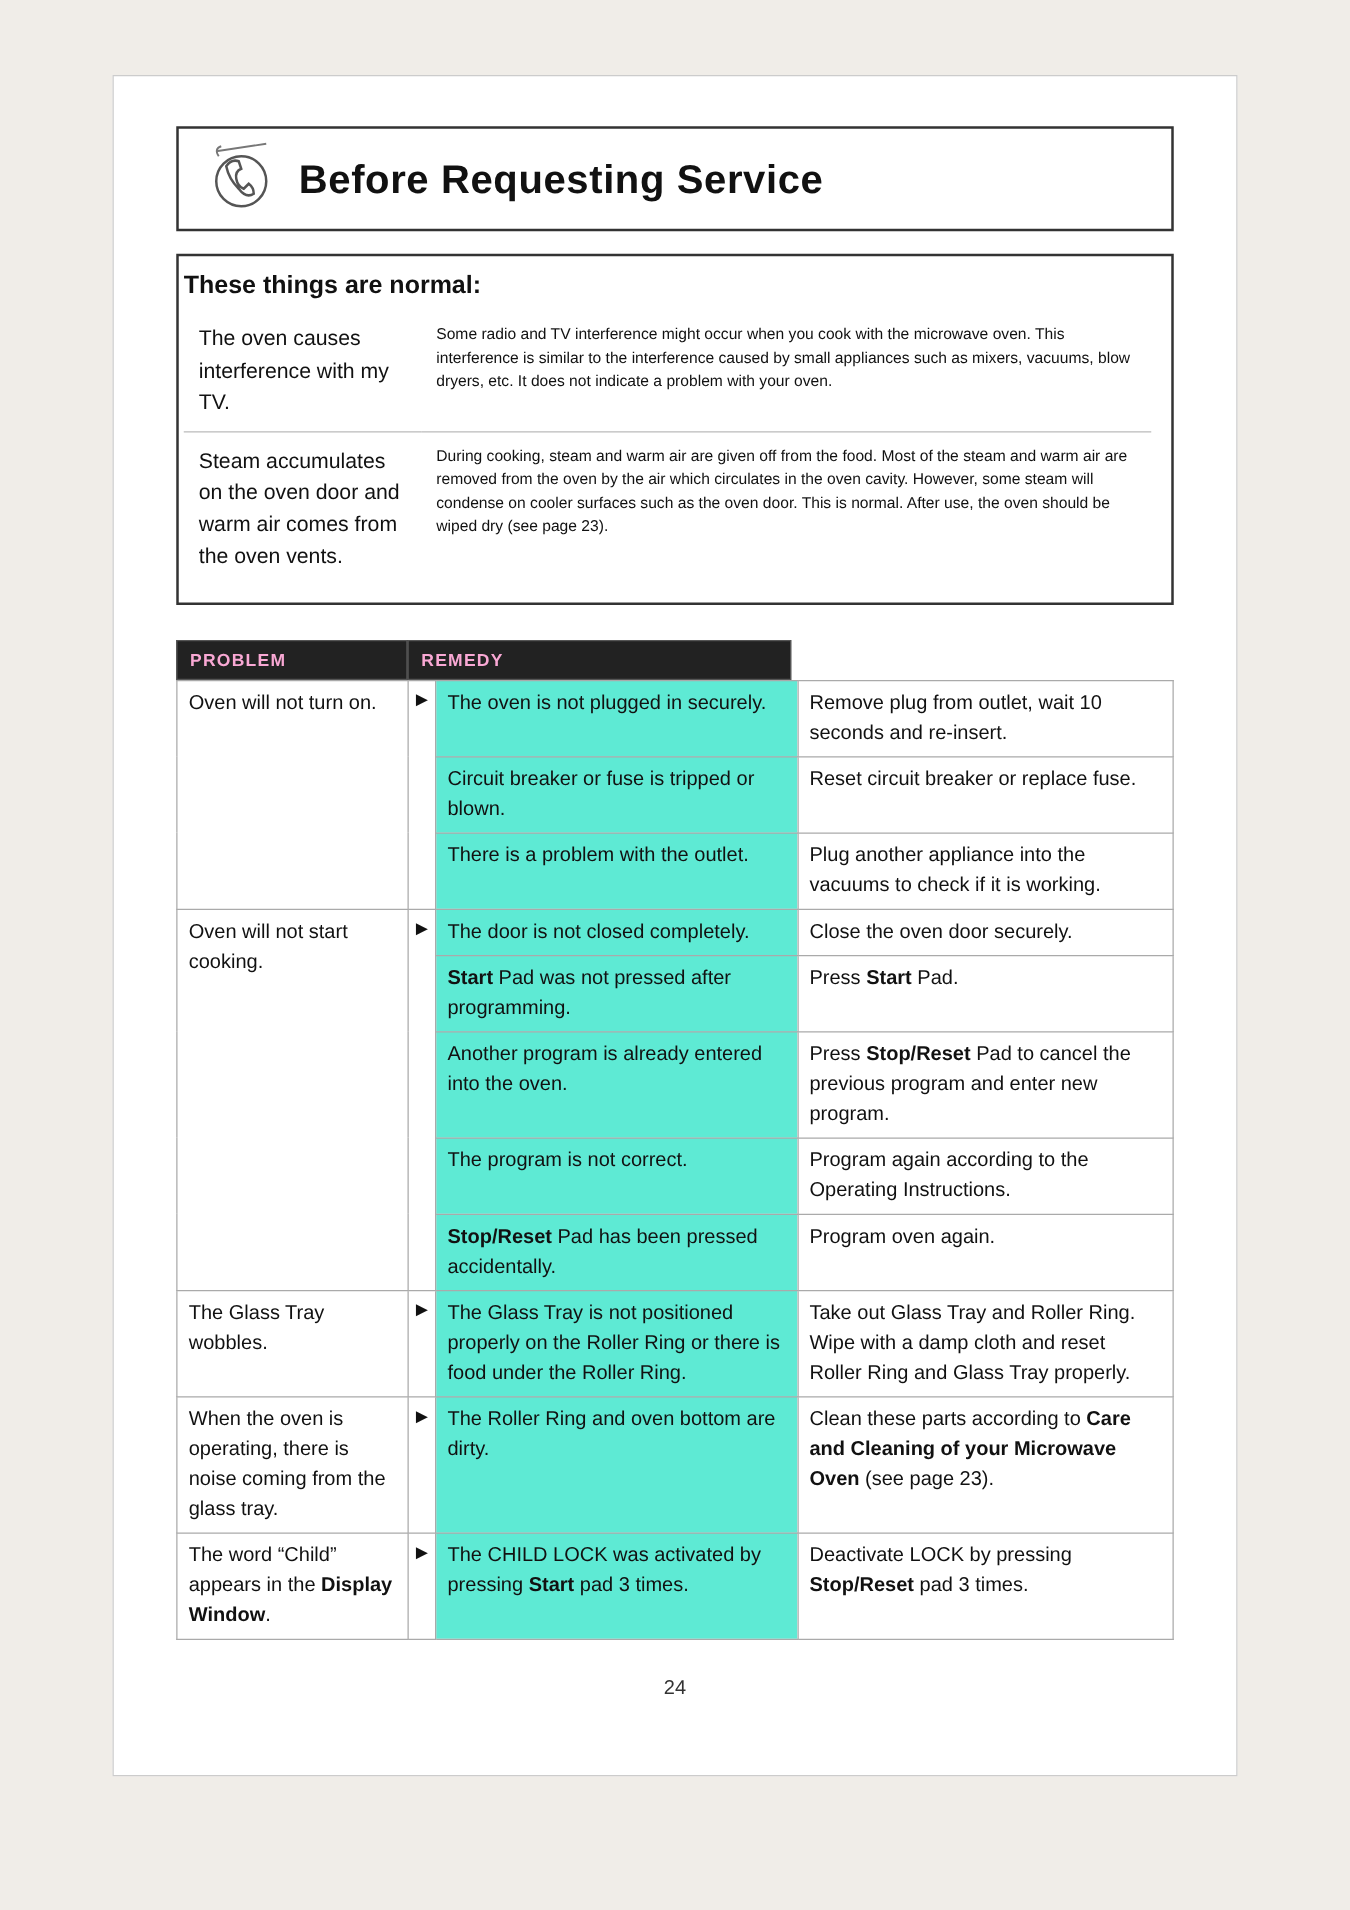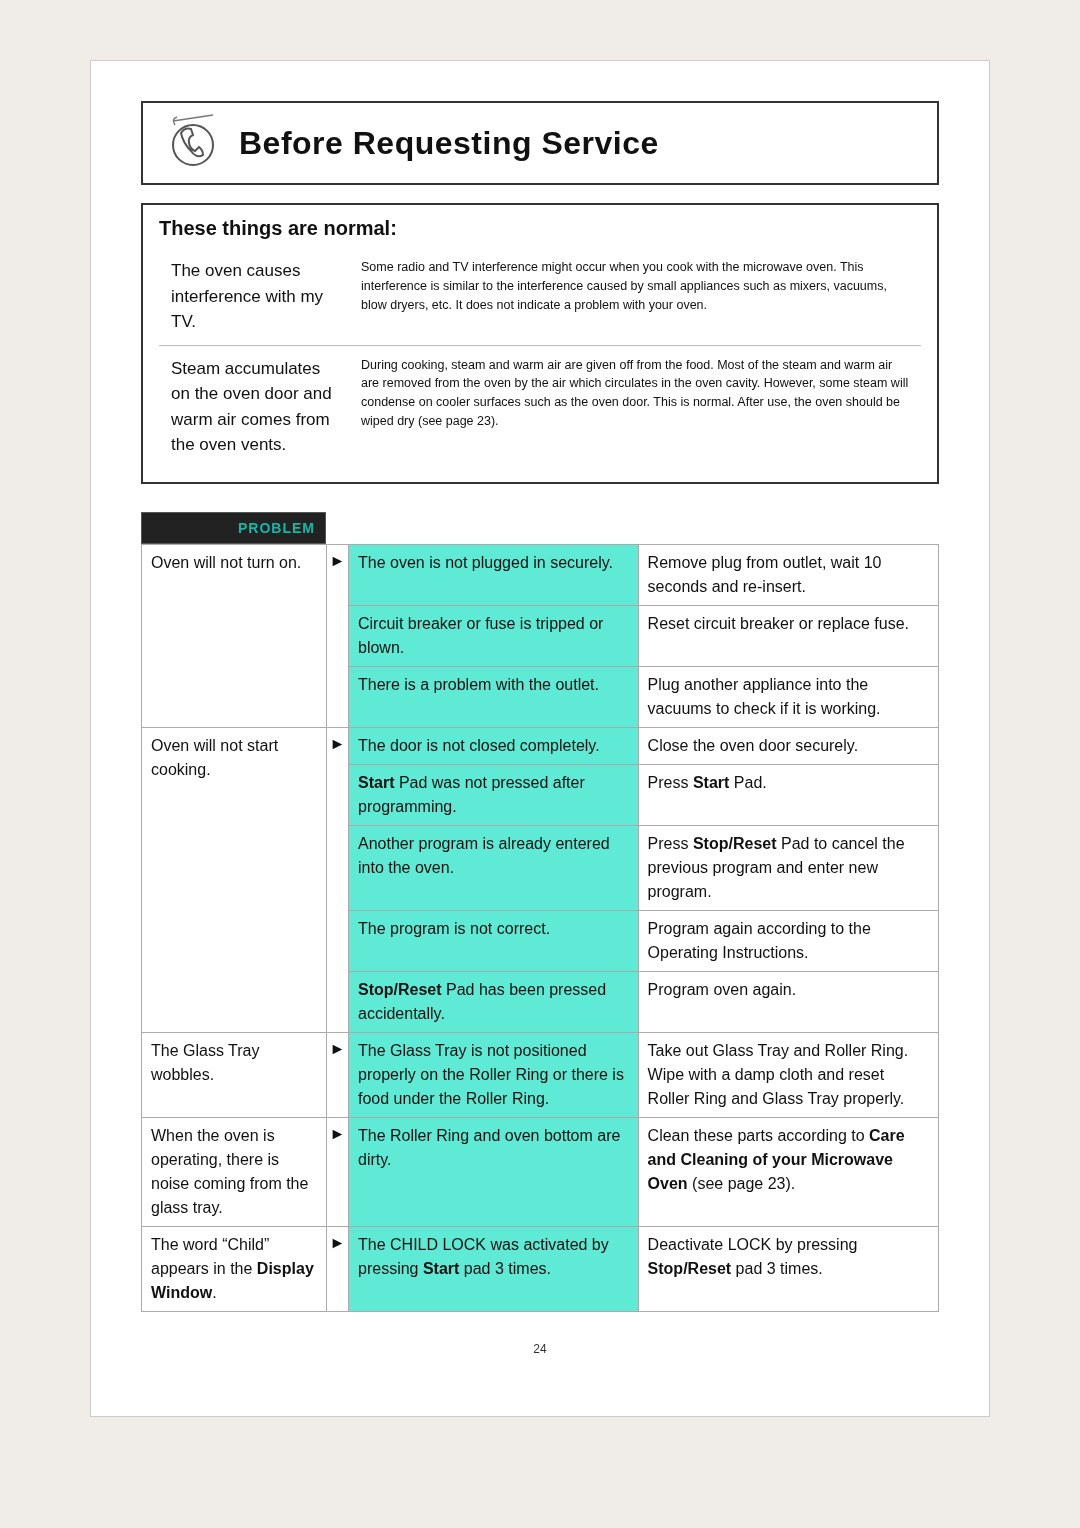--- a/index.html
+++ b/index.html
@@ -39,21 +39,21 @@
     .main-title {
       font-size: 32px;
       font-weight: 900;
       color: #111;
       letter-spacing: 0.5px;
     }
 
     
     .normal-section {
       border: 2px solid #333;
-      padding: 12px 16px 16px 16px;
+      padding: 12px 16px 16px 4px;
       margin-bottom: 28px;
     }
     .normal-title {
       font-size: 20px;
       font-weight: 900;
       margin-bottom: 10px;
     }
     .normal-table {
       width: 100%;
       border-collapse: collapse;
@@ -78,24 +78,24 @@
 
     
     .pct-header {
       display: grid;
       grid-template-columns: 185px 1fr 1fr;
       gap: 0;
       margin-bottom: 0;
     }
     .pct-header-cell {
       background: #222;
-      color: #14b8a6;
+      color: #f9a8d4;
       font-weight: 900;
       font-size: 14px;
-      text-align: right;
+      text-align: left;
       padding: 7px 10px;
       border: 1px solid #555;
       letter-spacing: 1px;
     }
 
     .pct-table {
       width: 100%;
       border-collapse: collapse;
       border: 1px solid #aaa;
     }
@@ -126,21 +126,21 @@
     .remedy-cell {
       background: #fff;
     }
     b, strong {
       font-weight: bold;
     }
 
     .page-num {
       text-align: center;
       margin-top: 30px;
-      font-size: 12px;
+      font-size: 16px;
       color: #333;
     }
   </style>
 </head>
 <body>
 
 <div class="page">
 
   <div class="title-section">
     <svg class="phone-icon" viewBox="0 0 60 60" xmlns="http://www.w3.org/2000/svg">
@@ -163,20 +163,21 @@
           <tr>
       <td>Steam accumulates on the oven door and warm air comes from the oven vents.</td>
       <td>During cooking, steam and warm air are given off from the food. Most of the steam and warm air are removed from the oven by the air which circulates in the oven cavity. However, some steam will condense on cooler surfaces such as the oven door. This is normal. After use, the oven should be wiped dry (see page 23).</td>
     </tr>
         </tbody>
     </table>
   </div>
 
   <div class="pct-header">
     <div class="pct-header-cell">PROBLEM</div>
+    <div class="pct-header-cell">REMEDY</div>
   </div>
   <table class="pct-table">
     <tbody id="pct-tbody">
     <tr>
           <td class="problem-cell" rowspan="3">Oven will not turn on.</td>
           <td class="arrow-cell" rowspan="3">►</td>
           <td class="cause-cell">The oven is not plugged in securely.</td>
           <td class="remedy-cell">Remove plug from outlet, wait 10 seconds and re-insert.</td>
         </tr>
         <tr>

